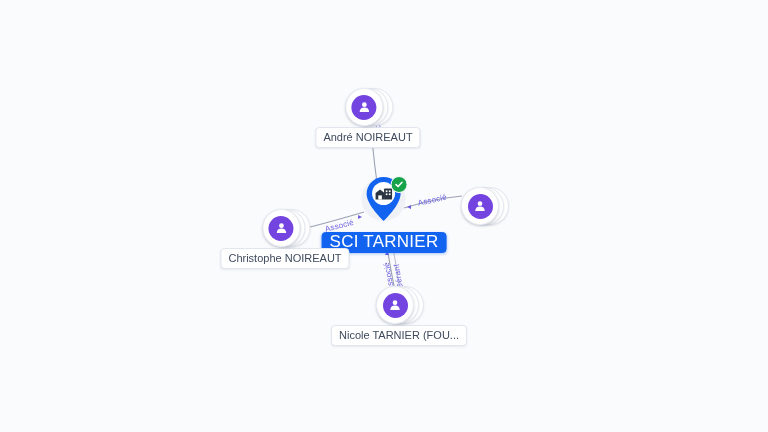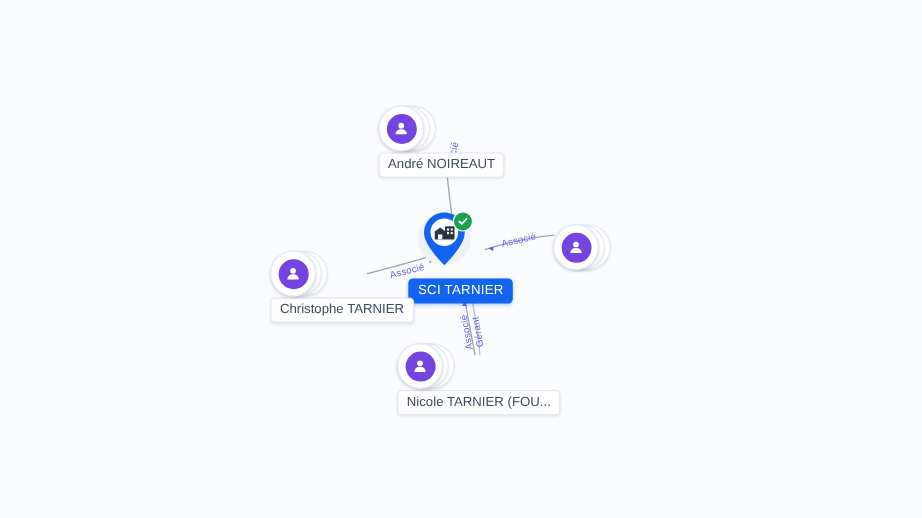--- a/index.html
+++ b/index.html
@@ -24,21 +24,21 @@
     width: 768px;
     height: 432px;
   }
 
   
   .node {
     position: absolute;
     transform: translate(-50%, -50%);
     display: flex;
     flex-direction: column;
-    align-items: flex-start;
+    align-items: center;
   }
   .person-stack {
     position: relative;
     width: 46px;
     height: 40px;
   }
   .stack-card {
     position: absolute;
     top: 2px;
     width: 36px;
@@ -124,21 +124,21 @@
     color: #3f4a5e;
     font-size: 11px;
     line-height: 12px;
     white-space: nowrap;
     box-shadow: 0 1px 2px rgba(60,70,95,0.10);
   }
   .chip.primary {
     background: #1263f0;
     border-color: #1263f0;
     color: #ffffff;
-    font-size: 11px;
+    font-size: 17px;
     letter-spacing: 0.25px;
     box-shadow: 0 1px 3px rgba(18,99,240,0.35);
   }
 
   
   .edge-label {
     position: absolute;
     font-size: 8px;
     line-height: 9px;
     color: #6a5de0;
@@ -248,21 +248,21 @@
       <div class="stack-card c1"></div>
       <div class="avatar-circle">
         <div class="avatar-disc">
           <svg width="14" height="14" viewBox="0 0 16 16">
             <circle cx="8" cy="5.4" r="2.7" fill="#ffffff"></circle>
             <path d="M2.6 13.6 C2.6 10.3 5 8.7 8 8.7 C11 8.7 13.4 10.3 13.4 13.6 Z" fill="#ffffff"></path>
           </svg>
         </div>
       </div>
     </div>
-    <div class="chip">Christophe TARNIER</div>
+    <div class="chip">Christophe NOIREAUT</div>
   </div>
 
   <div class="node" style="left:399px; top:315px;">
     <div class="person-stack">
       <div class="stack-card c3"></div>
       <div class="stack-card c2"></div>
       <div class="stack-card c1"></div>
       <div class="avatar-circle">
         <div class="avatar-disc">
           <svg width="14" height="14" viewBox="0 0 16 16">

